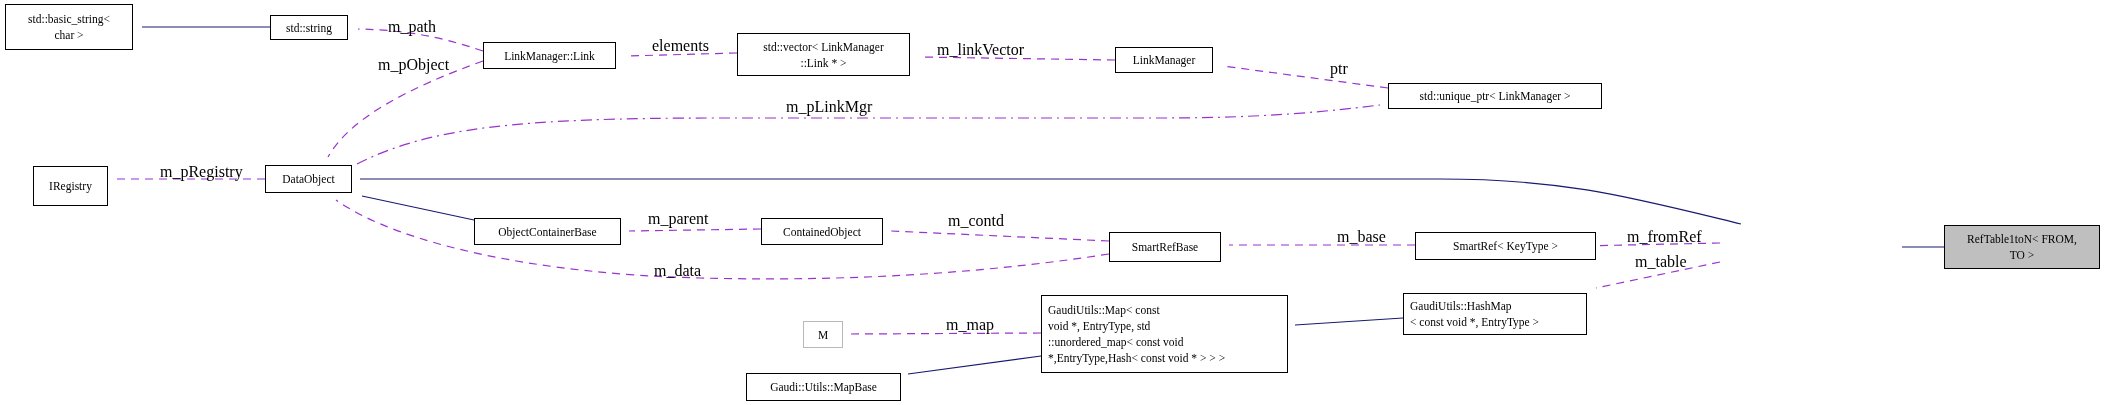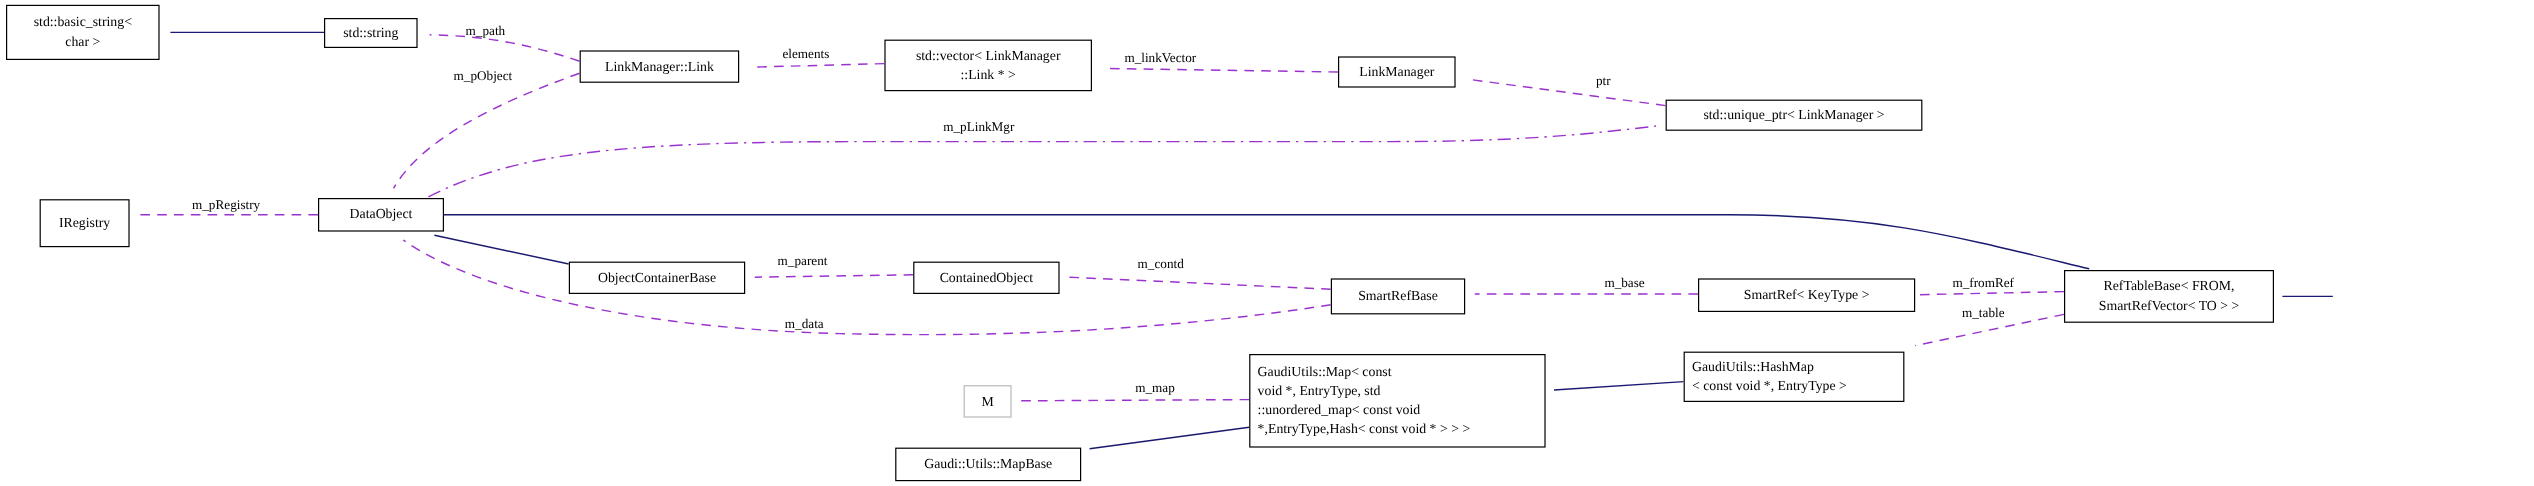--- a/index.html
+++ b/index.html
@@ -27,21 +27,21 @@
     position:absolute;box-sizing:border-box;
     background:var(--node-background);border:1px solid var(--node-border);
     color:var(--label-text);font-size:11.5px;line-height:16px;
     display:flex;align-items:center;justify-content:center;text-align:center;
     white-space:pre-line;padding:2px 4px;cursor:pointer;
   }
   .node.align-left{justify-content:flex-start;text-align:left;padding-left:6px;}
   .node.focus{background:var(--highlighted-node-background);cursor:default;}
   .node.external{border-color:var(--external-node-border);cursor:default;}
   .edge-label{
-    position:absolute;color:var(--label-text);font-size:11px;line-height:13px;
+    position:absolute;color:var(--label-text);font-size:16px;line-height:13px;
     white-space:nowrap;
   }
 </style>
 </head>
 <body>
 
 <div id="canvas">
 
   <svg id="edges" width="2112" height="405" viewBox="0 0 2112 405" xmlns="http://www.w3.org/2000/svg">
     <defs>
@@ -78,27 +78,27 @@
 
   <div class="node" style="left:5px;top:4px;width:128px;height:46px">std::basic_string&lt;
 char &gt;</div>
   <div class="node" style="left:270px;top:15px;width:78px;height:25px">std::string</div>
   <div class="node" style="left:483px;top:42px;width:133px;height:27px">LinkManager::Link</div>
   <div class="node" style="left:737px;top:33px;width:173px;height:43px">std::vector&lt; LinkManager
 ::Link * &gt;</div>
   <div class="node" style="left:1115px;top:47px;width:98px;height:26px">LinkManager</div>
   <div class="node" style="left:1388px;top:83px;width:214px;height:26px">std::unique_ptr&lt; LinkManager &gt;</div>
   <div class="node" style="left:33px;top:166px;width:75px;height:40px">IRegistry</div>
-  <div class="node" style="left:265px;top:165px;width:105px;height:28px">DataObject</div>
+  <div class="node" style="left:265px;top:165px;width:87px;height:28px">DataObject</div>
   <div class="node" style="left:474px;top:218px;width:147px;height:27px">ObjectContainerBase</div>
   <div class="node" style="left:761px;top:218px;width:122px;height:27px">ContainedObject</div>
   <div class="node" style="left:1109px;top:232px;width:112px;height:30px">SmartRefBase</div>
   <div class="node" style="left:1415px;top:232px;width:181px;height:28px">SmartRef&lt; KeyType &gt;</div>
-  <div class="node" style="left:1720px;top:225px;width:175px;height:44px">RefTableBase&lt; FROM,
-SmartRefVector&lt; TO &gt; &gt;</div>
+  <div class="node focus" style="left:1944px;top:225px;width:156px;height:44px">RefTable1toN&lt; FROM,
+TO &gt;</div>
   <div class="node align-left" style="left:1403px;top:293px;width:184px;height:42px">GaudiUtils::HashMap
 &lt; const void *, EntryType &gt;</div>
   <div class="node align-left" style="left:1041px;top:295px;width:247px;height:78px">GaudiUtils::Map&lt; const
  void *, EntryType, std
 ::unordered_map&lt; const void
  *,EntryType,Hash&lt; const void * &gt; &gt; &gt;</div>
   <div class="node external" style="left:803px;top:321px;width:40px;height:27px">M</div>
   <div class="node" style="left:746px;top:373px;width:155px;height:28px">Gaudi::Utils::MapBase</div>
 
   <div class="edge-label" style="left:388px;top:20px">m_path</div>

